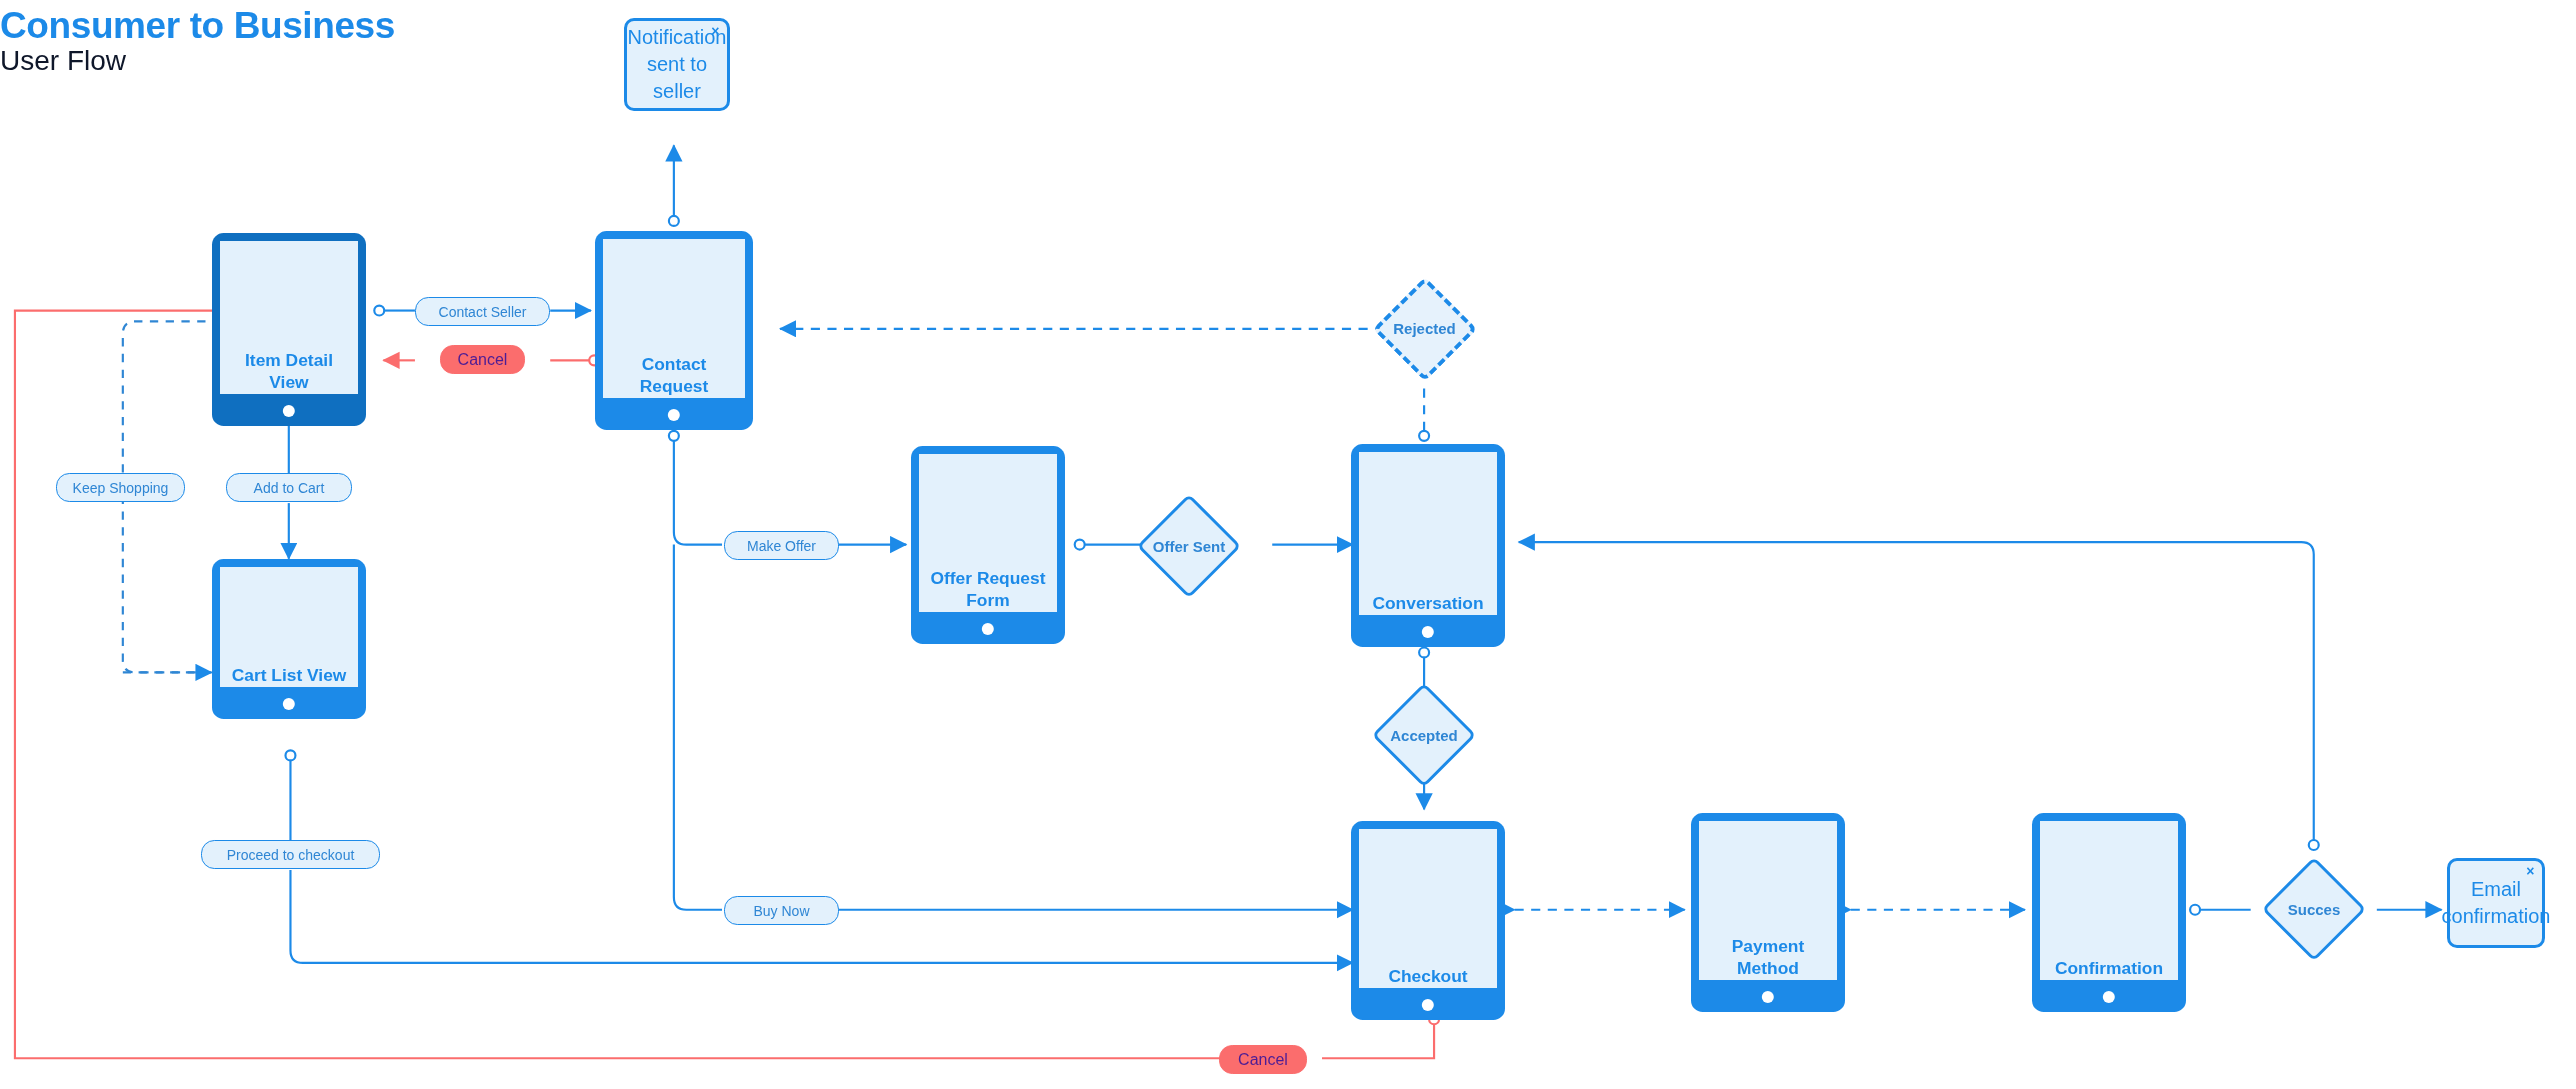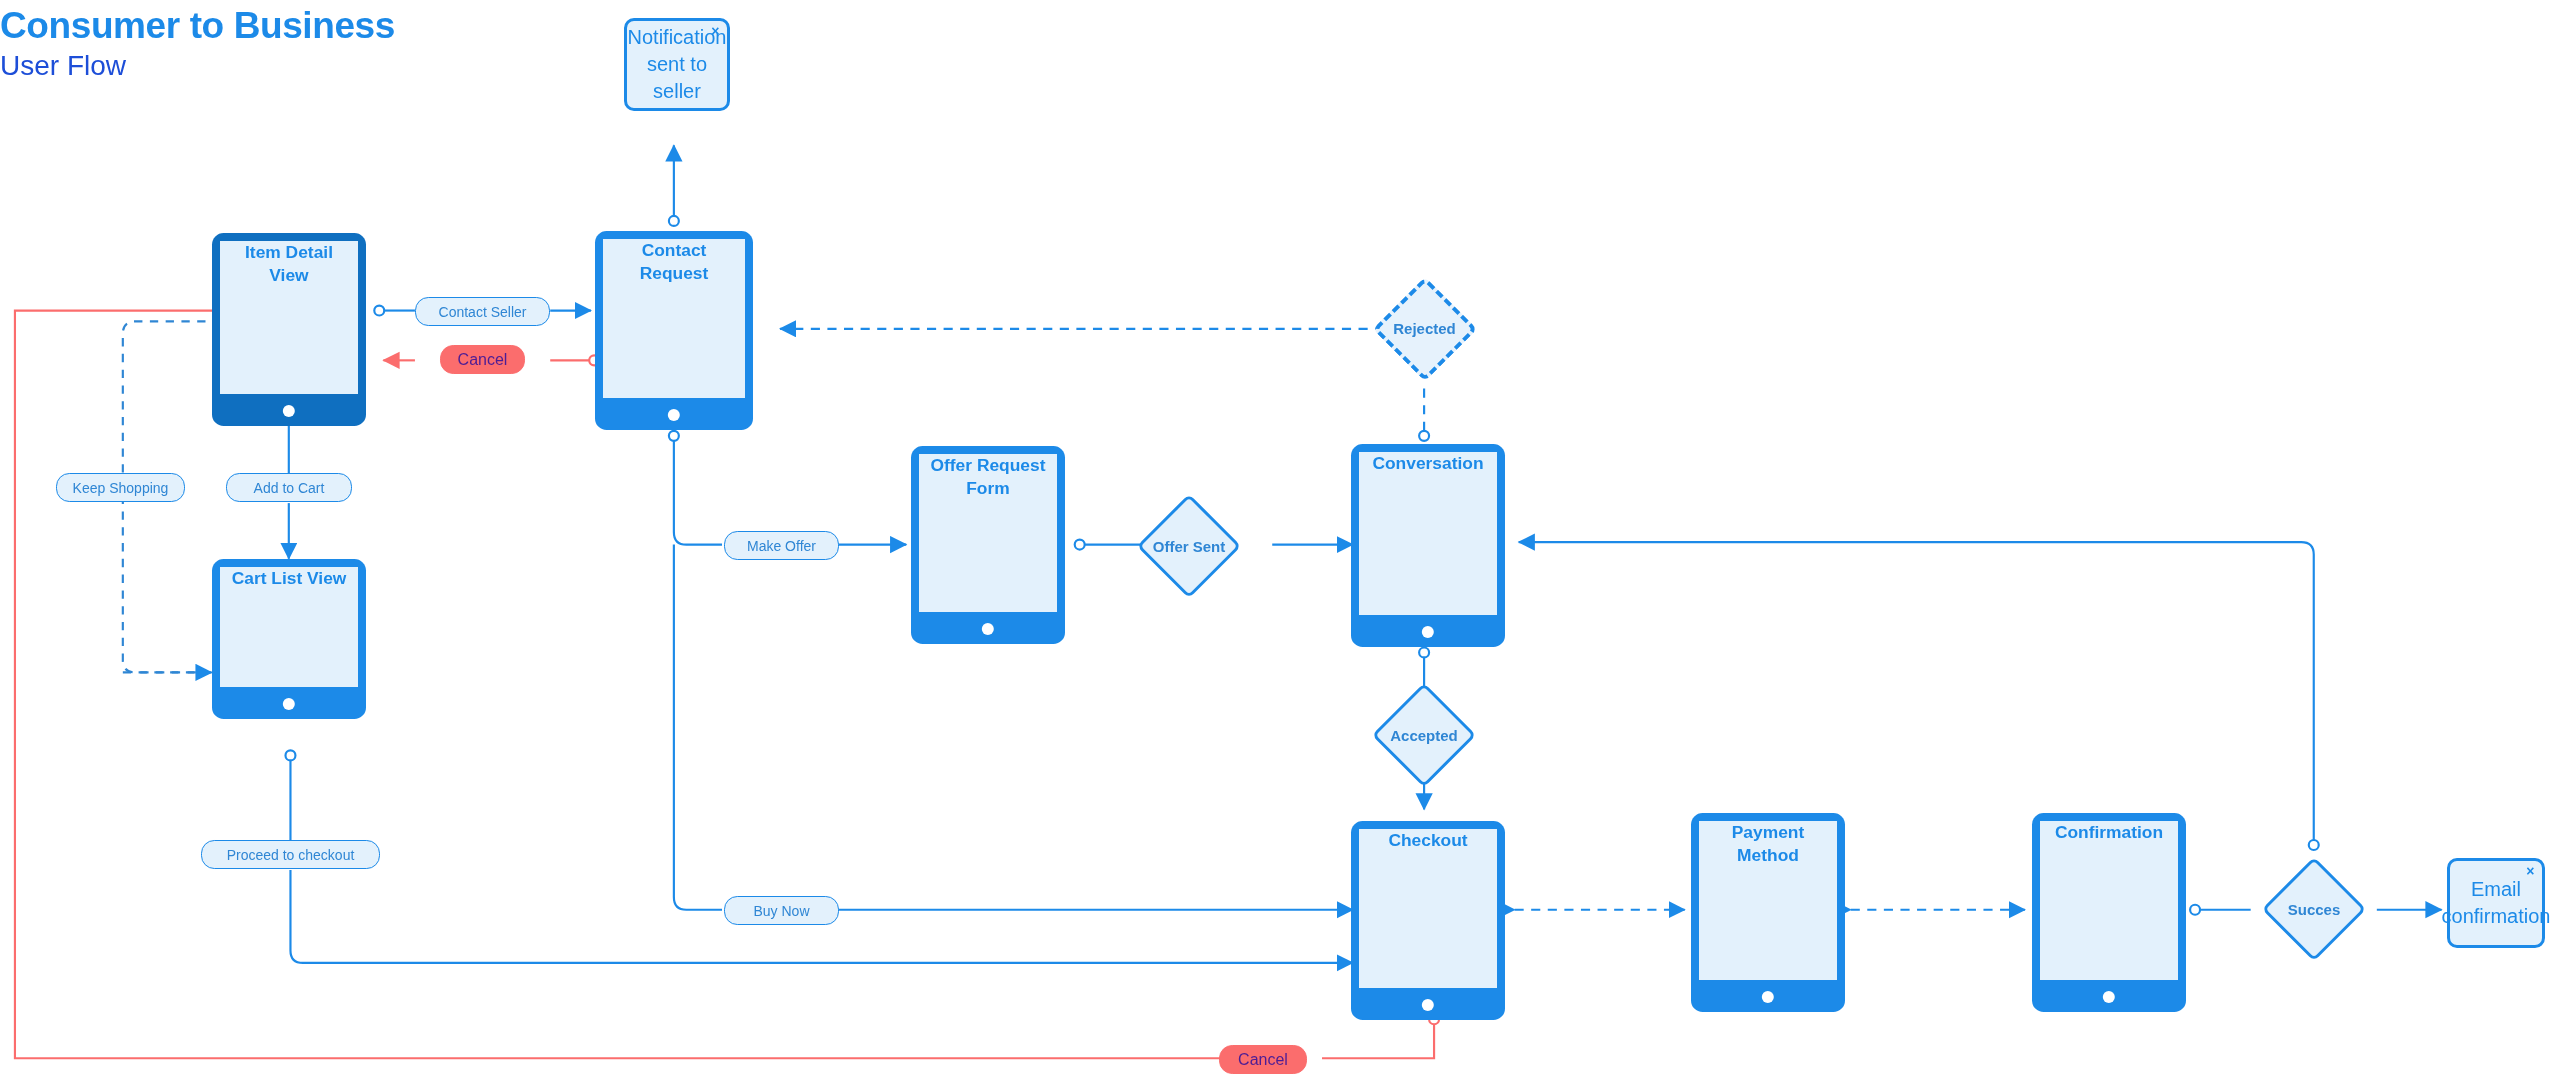--- a/index.html
+++ b/index.html
@@ -2,29 +2,29 @@
 <html style="font-size:13.3px"><head>
 <meta charset="utf-8">
 <style>
   html,body{margin:0;padding:0;background:#ffffff;}
   body{width:2576px;height:1090px;font-family:"Liberation Sans",sans-serif;overflow:hidden;}
   #stage{position:relative;width:2576px;height:1090px;}
 
   
   .hdr{position:absolute;left:0;top:6.6px;}
   .hdr-title{font-size:37px;font-weight:bold;color:#1c8ae8;letter-spacing:-0.4px;line-height:1.05;}
-  .hdr-sub{font-size:28px;color:#1d4ed8;line-height:1.15;margin-top:5px;}
+  .hdr-sub{font-size:28px;color:#0f172a;line-height:1.15;}
 
   
   #wires{position:absolute;left:0;top:0;width:2576px;height:1090px;pointer-events:none;}
 
   
   .device{position:absolute;border-radius:11.6px;box-sizing:border-box;}
   .device .screen{position:absolute;left:8.3px;right:8.3px;top:8.3px;bottom:32px;
-        background:#e3f1fc;display:flex;align-items:flex-start;justify-content:center;text-align:center;}
+        background:#e3f1fc;display:flex;align-items:flex-end;justify-content:center;text-align:center;}
   .device .label{font-size:17.4px;font-weight:bold;color:#1c8ae8;line-height:1.3;}
   .device .home{position:absolute;left:50%;bottom:9px;transform:translateX(-50%);
         width:12.4px;height:12.4px;border-radius:50%;background:#ffffff;}
 
   
   .note{position:absolute;box-sizing:border-box;border:3.3px solid #1c8ae8;border-radius:10px;
         background:#e3f1fc;display:flex;align-items:center;justify-content:center;text-align:center;}
   .note .ntext{font-size:20px;font-weight:normal;color:#1c8ae8;line-height:1.35;}
   .note .close{position:absolute;right:7.5px;top:3.3px;font-size:14px;font-weight:bold;color:#1c8ae8;line-height:1;}
 

